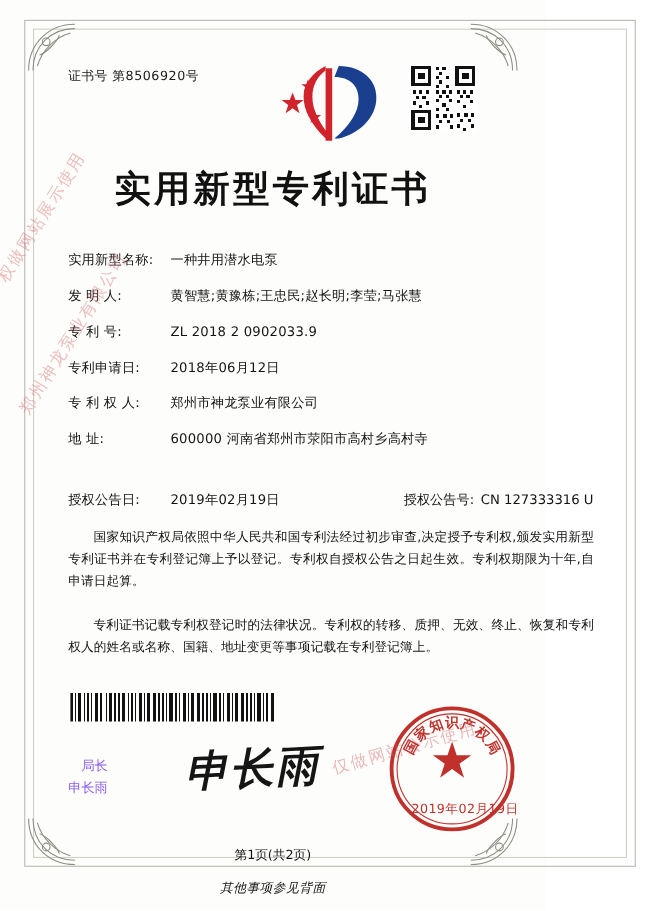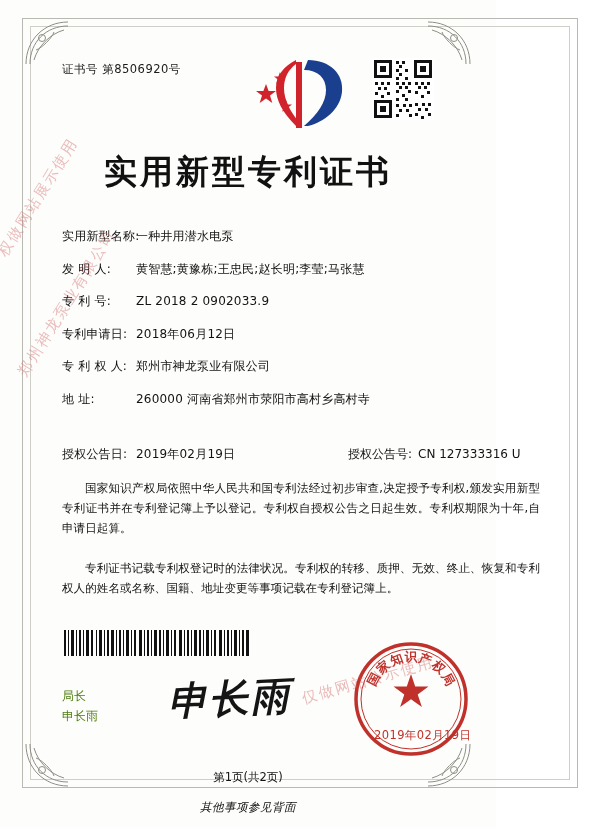--- a/index.html
+++ b/index.html
@@ -98,20 +98,21 @@
     white-space: nowrap;
   }
   .row .lbl {
     width: 74px;
     flex: 0 0 74px;
     letter-spacing: 0.2px;
   }
   .row .val {
     flex: 1 1 auto;
     letter-spacing: 0.2px;
+    margin-left: 19px;
   }
   .row.two .val {
     flex: 0 0 auto;
     width: 212px;
   }
   .row.two .lbl2 {
     flex: 0 0 auto;
     margin-right: 6px;
     margin-top: 23px;
   }
@@ -140,21 +141,22 @@
     width: 186px; height: 26px;
   }
   .barcode svg { width: 100%; height: 100%; display: block; }
 
   
   .sig-label {
     position: absolute;
     left: 62px; top: 686px;
     font-size: 12px;
     line-height: 20px;
-    color: #4d7c0f;
+    color: #8b5cf6;
+    text-align: right;
   }
   .sig-script {
     position: absolute;
     left: 168px; top: 672px;
     font-family: "DejaVu Serif", "Liberation Serif", serif;
     font-size: 39px;
     color: #151515;
     font-style: italic;
     font-weight: bold;
     letter-spacing: 2px;
@@ -353,21 +355,21 @@
     <div class="row">
       <span class="lbl">专利申请日:</span>
       <span class="val">2018年06月12日</span>
     </div>
     <div class="row">
       <span class="lbl">专 利 权 人:</span>
       <span class="val">郑州市神龙泵业有限公司</span>
     </div>
     <div class="row">
       <span class="lbl">地    址:</span>
-      <span class="val">260000 河南省郑州市荥阳市高村乡高村寺</span>
+      <span class="val">600000 河南省郑州市荥阳市高村乡高村寺</span>
     </div>
     <div class="row two">
       <span class="lbl">授权公告日:</span>
       <span class="val">2019年02月19日</span>
       <span class="lbl2">授权公告号:</span>
       <span class="val2">CN 127333316 U</span>
     </div>
   </div>
 
   <div class="para para2">专利证书记载专利权登记时的法律状况。专利权的转移、质押、无效、终止、恢复和专利权人的姓名或名称、国籍、地址变更等事项记载在专利登记簿上。</div>

